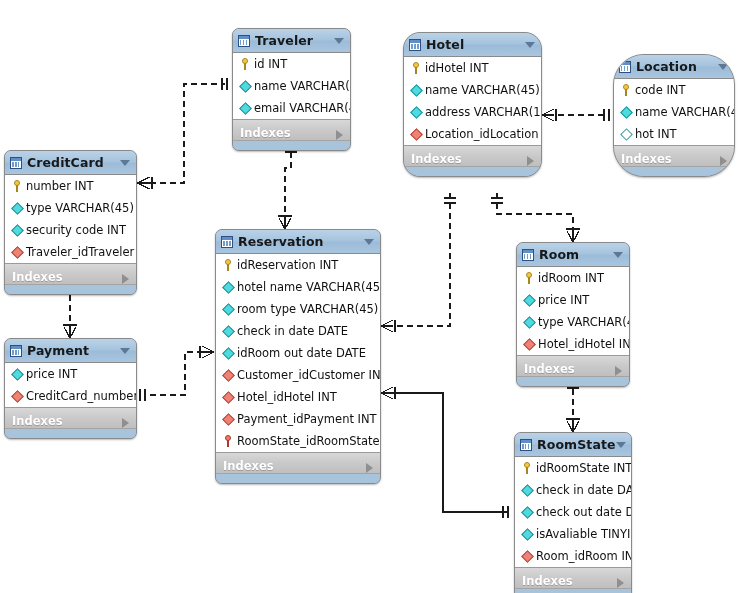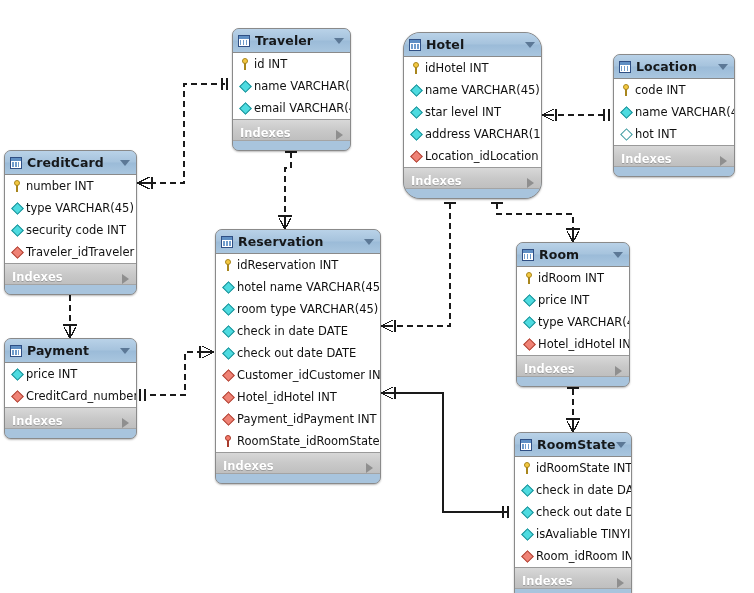--- a/index.html
+++ b/index.html
@@ -237,42 +237,36 @@
         <div class="col">
           <span class="gly">
             <span class="d cyan"></span>
           </span>
           <span class="col-txt">name VARCHAR(45)</span>
         </div>
         <div class="col">
           <span class="gly">
             <span class="d cyan"></span>
           </span>
-          <span class="col-txt">star level INT</span>
-        </div>
-        <div class="col">
-          <span class="gly">
-            <span class="d cyan"></span>
-          </span>
           <span class="col-txt">address VARCHAR(100)</span>
         </div>
         <div class="col">
           <span class="gly">
             <span class="d rose"></span>
           </span>
           <span class="col-txt">Location_idLocation INT</span>
         </div>
       </div>
       <div class="tbl-idx">
         <span class="idx-txt">Indexes</span>
         <span class="idx-arrow"></span>
       </div>
       <div class="tbl-foot"></div>
     </div>
-    <div class="tbl" style="left: 613px; top: 38px; width: 122px;">
+    <div class="tbl" style="left: 613px; top: 38px; width: 122px; border-radius: 31px;">
       <div class="tbl-hdr">
         <span class="tbl-icon"></span>
         <span class="tbl-name">Location</span>
         <span class="tbl-caret"></span>
       </div>
       <div class="tbl-cols">
         <div class="col">
           <span class="gly">
             <span class="k"></span>
           </span>
@@ -363,21 +357,21 @@
         <div class="col">
           <span class="gly">
             <span class="d cyan"></span>
           </span>
           <span class="col-txt">check in date DATE</span>
         </div>
         <div class="col">
           <span class="gly">
             <span class="d cyan"></span>
           </span>
-          <span class="col-txt">check out date DATE</span>
+          <span class="col-txt">idRoom out date DATE</span>
         </div>
         <div class="col">
           <span class="gly">
             <span class="d rose"></span>
           </span>
           <span class="col-txt">Customer_idCustomer INT</span>
         </div>
         <div class="col">
           <span class="gly">
             <span class="d rose"></span>

